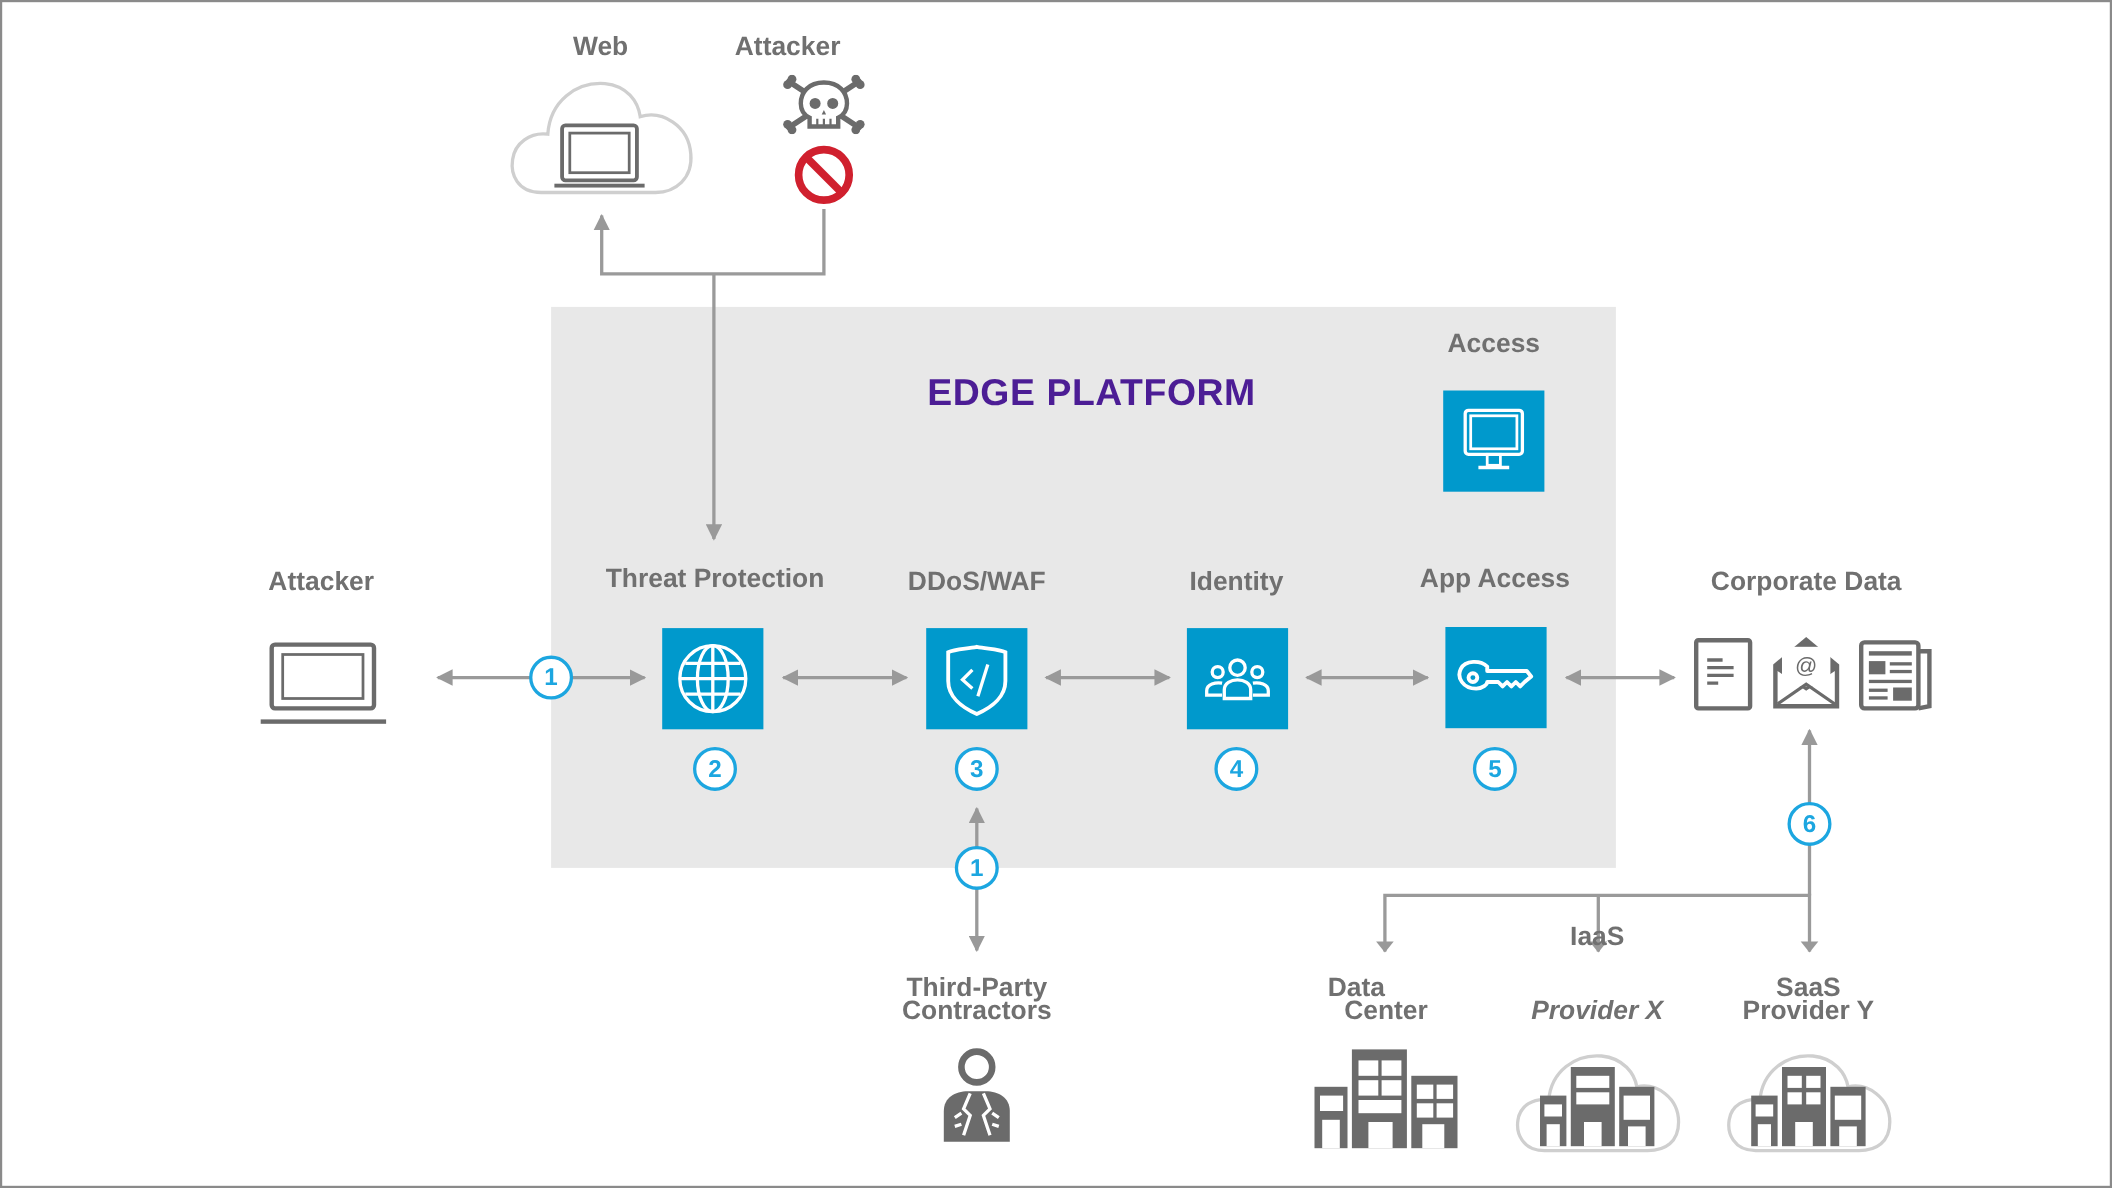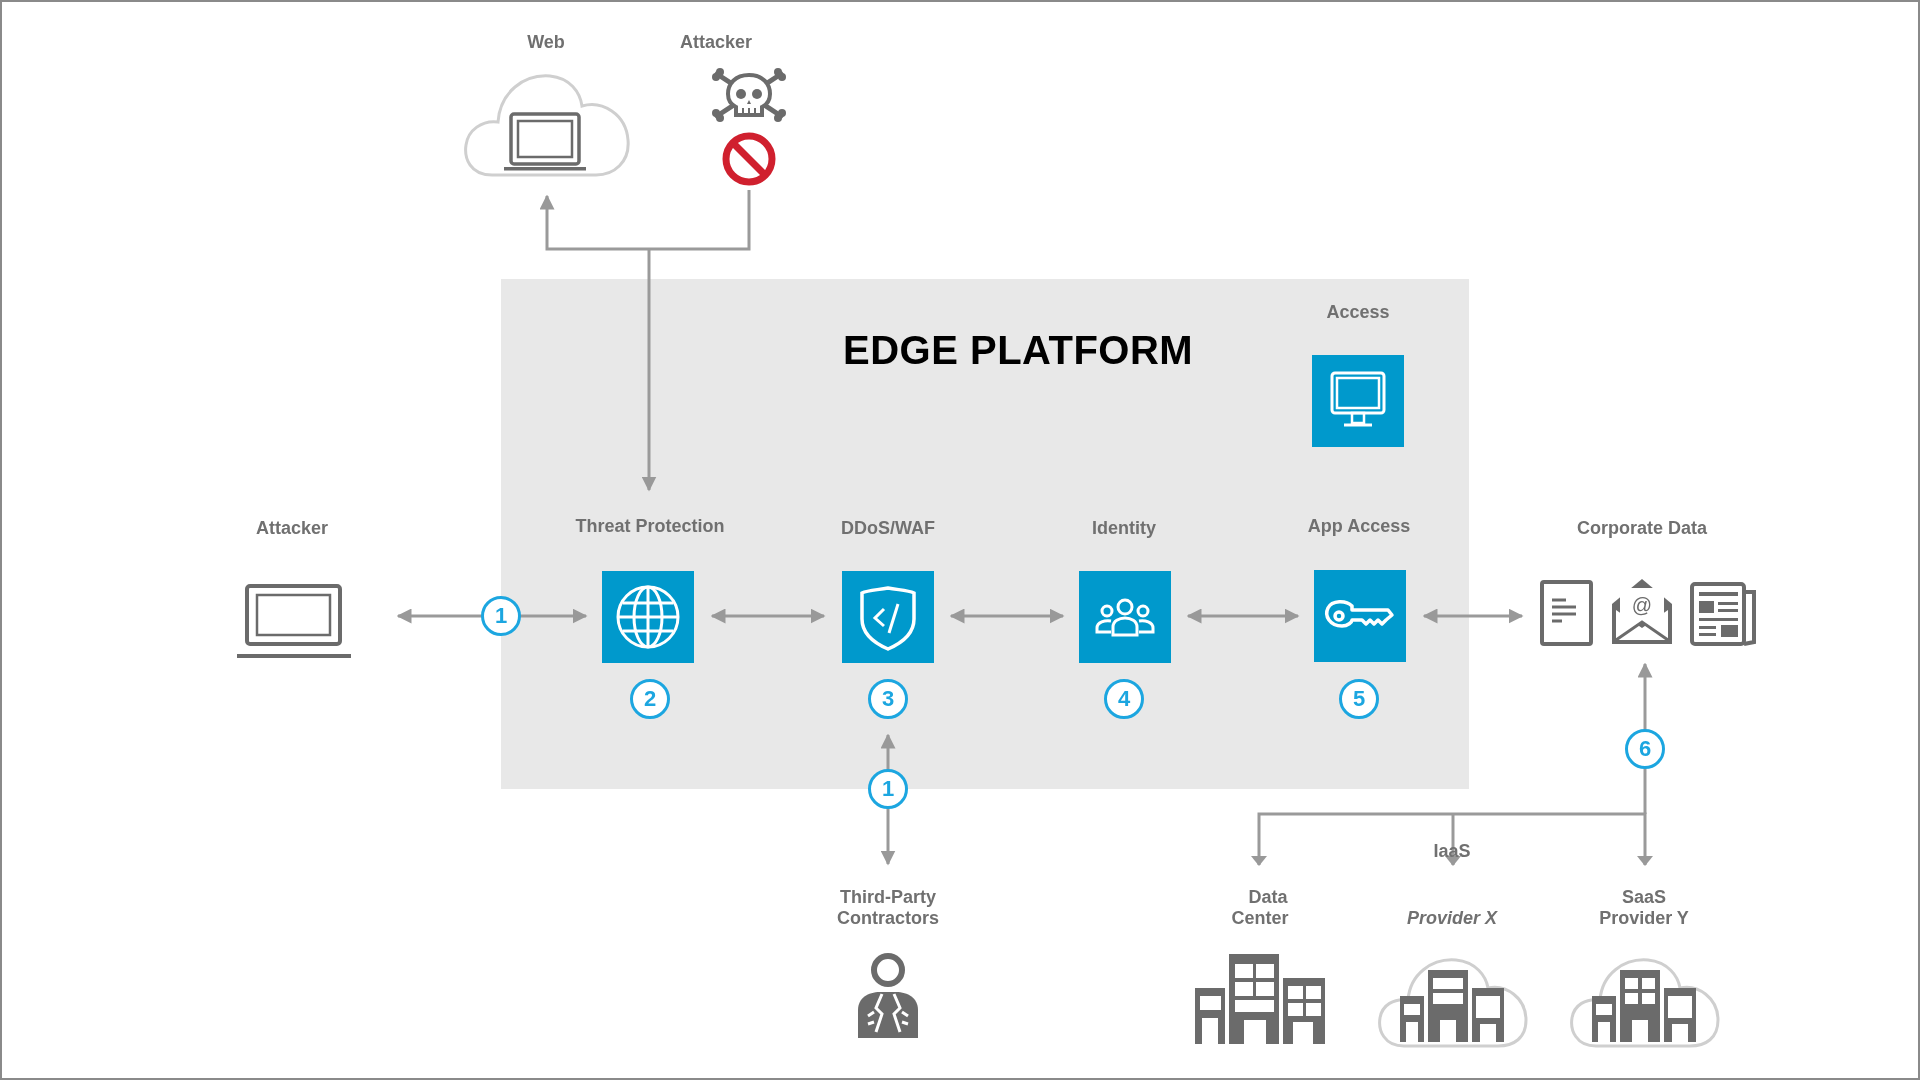--- a/index.html
+++ b/index.html
@@ -2,25 +2,25 @@
 <html><head>
 <meta charset="utf-8">
 <style>
   html, body { margin: 0; padding: 0; background: #ffffff; }
   body { width: 1920px; height: 1080px; position: relative; overflow: hidden;
          font-family: "Liberation Sans", sans-serif; }
   .frame { position: absolute; left: 0; top: 0; width: 1916px; height: 1076px;
            border: 2px solid #8a8a8a; background: #fff; }
   .panel { position: absolute; left: 501px; top: 279px; width: 968px; height: 510px;
            background: #e8e8e8; }
-  .lbl { position: absolute; color: #707070; font-weight: bold; font-size: 18px;
+  .lbl { position: absolute; color: #707070; font-weight: bold; font-size: 24px;
          text-align: center; white-space: nowrap; line-height: 21px;
          transform: translateX(-50%); }
-  .title { position: absolute; left: 843px; top: 328px; color: #000000;
-           font-size: 40px; font-weight: bold; letter-spacing: 0.5px; white-space: nowrap; }
+  .title { position: absolute; left: 843px; top: 338px; color: #4c1d95;
+           font-size: 34px; font-weight: bold; letter-spacing: 0.5px; white-space: nowrap; }
   .tile { position: absolute; width: 92px; height: 92px; background: #0099cc; }
   .tile svg { position: absolute; left: 0; top: 0; width: 92px; height: 92px; }
   .num { position: absolute; width: 34px; height: 34px; border-radius: 50%;
          border: 3px solid #1ca6e0; background: #fff; color: #1ca6e0;
          font-size: 22px; font-weight: bold; line-height: 34px; text-align: center;
          box-sizing: content-box; transform: translate(-50%, -50%); }
   svg.overlay { position: absolute; left: 0; top: 0; }
   .icon { position: absolute; }
 </style>
 </head>
@@ -208,21 +208,21 @@
   <g stroke="#fff" stroke-width="3" fill="none">
     <path d="M30,42 L24,56 L30,62 L24,80"></path>
     <path d="M42,42 L48,56 L42,62 L48,80"></path>
     <path d="M16,64 L22,60 M16,72 L22,70"></path>
     <path d="M56,64 L50,60 M56,72 L50,70"></path>
   </g>
 </svg>
 
 <div class="num" style="left:1645px; top:749px;">6</div>
 
-<div class="lbl" style="left:1268px; top:887px;">Data</div>
+<div class="lbl" style="left:1233px; top:887px;">Data</div>
 <div class="lbl" style="left:1260px; top:908px;">Center</div>
 <svg class="icon" style="left:1193px; top:950px;" width="140" height="94" viewBox="0 0 140 94">
   <g fill="#6b6b6b">
     <rect x="2" y="38" width="30" height="56"></rect>
     <rect x="36" y="4" width="50" height="90"></rect>
     <rect x="90" y="28" width="42" height="66"></rect>
   </g>
   <g fill="#fff">
     <rect x="7" y="46" width="21" height="14"></rect>
     <rect x="42" y="14" width="18" height="14"></rect>

